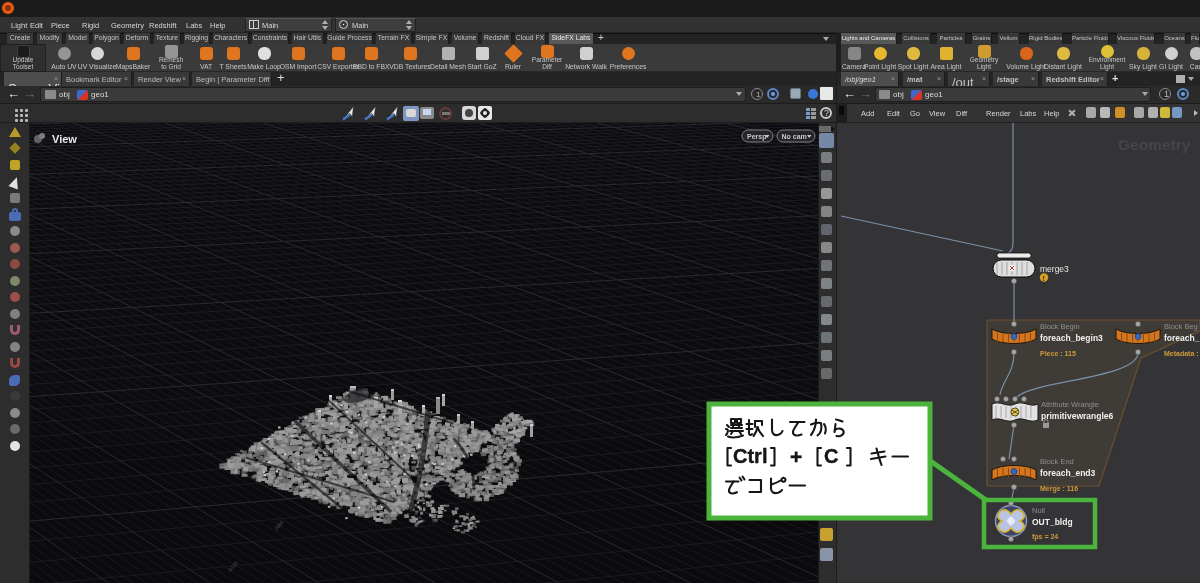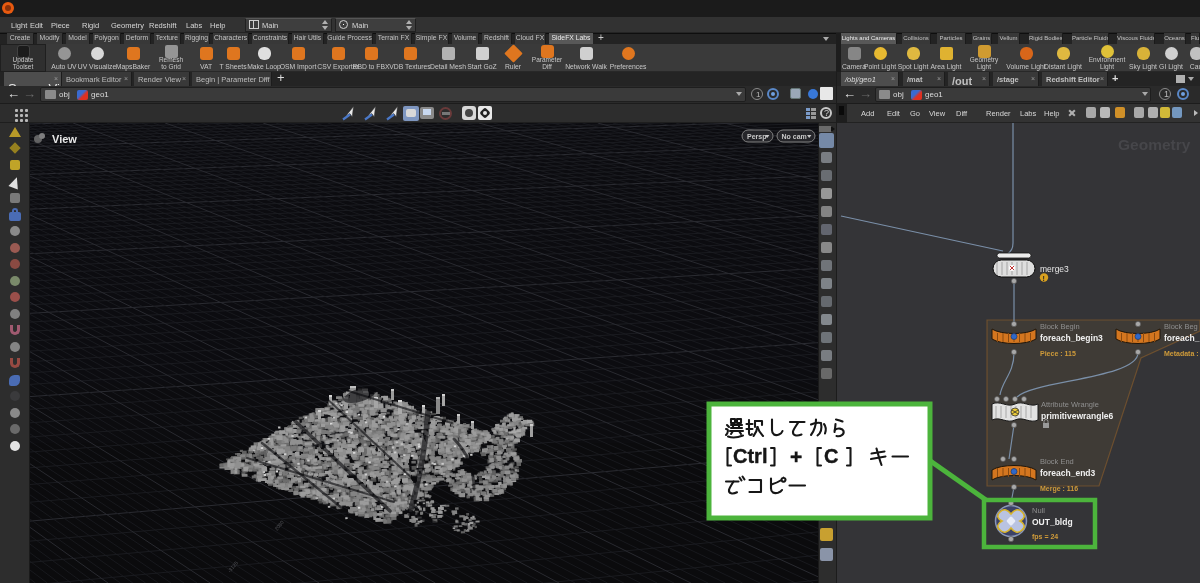--- a/index.html
+++ b/index.html
@@ -609,21 +609,21 @@
 <div class="ab" style="left:837px;top:72px;width:363px;height:14px;background:#242424"></div>
 <div class="ab" style="left:841px;top:72px;width:58px;height:14px;background:#4d4d4d;border-right:1px solid #1c1c1c">
     <div class="ab txt" style="left:4px;top:3px;font-size:7.5px;font-style:italic;color:#dcdcdc">/obj/geo1</div>
     <div class="ab txt" style="right:3px;top:3px;font-size:7px;color:#999">×</div>
   </div>
 <div class="ab" style="left:903px;top:72px;width:42px;height:14px;background:#393939;border-right:1px solid #1c1c1c">
     <div class="ab txt" style="left:4px;top:3px;font-size:7.5px;font-weight:bold;color:#c0c0c0">/mat</div>
     <div class="ab txt" style="right:3px;top:3px;font-size:7px;color:#999">×</div>
   </div>
 <div class="ab" style="left:948px;top:72px;width:42px;height:14px;background:#393939;border-right:1px solid #1c1c1c">
-    <div class="ab txt" style="left:4px;top:3px;font-size:11px;font-weight:bold;color:#c0c0c0">/out</div>
+    <div class="ab txt" style="left:4px;top:3px;font-size:13px;font-weight:normal;color:#c0c0c0">/out</div>
     <div class="ab txt" style="right:3px;top:3px;font-size:7px;color:#999">×</div>
   </div>
 <div class="ab" style="left:993px;top:72px;width:46px;height:14px;background:#393939;border-right:1px solid #1c1c1c">
     <div class="ab txt" style="left:4px;top:3px;font-size:7.5px;font-weight:bold;color:#c0c0c0">/stage</div>
     <div class="ab txt" style="right:3px;top:3px;font-size:7px;color:#999">×</div>
   </div>
 <div class="ab" style="left:1042px;top:72px;width:66px;height:14px;background:#393939;border-right:1px solid #1c1c1c">
     <div class="ab txt" style="left:4px;top:3px;font-size:7.5px;font-weight:bold;color:#c0c0c0">Redshift Editor</div>
     <div class="ab txt" style="right:3px;top:3px;font-size:7px;color:#999">×</div>
   </div>

